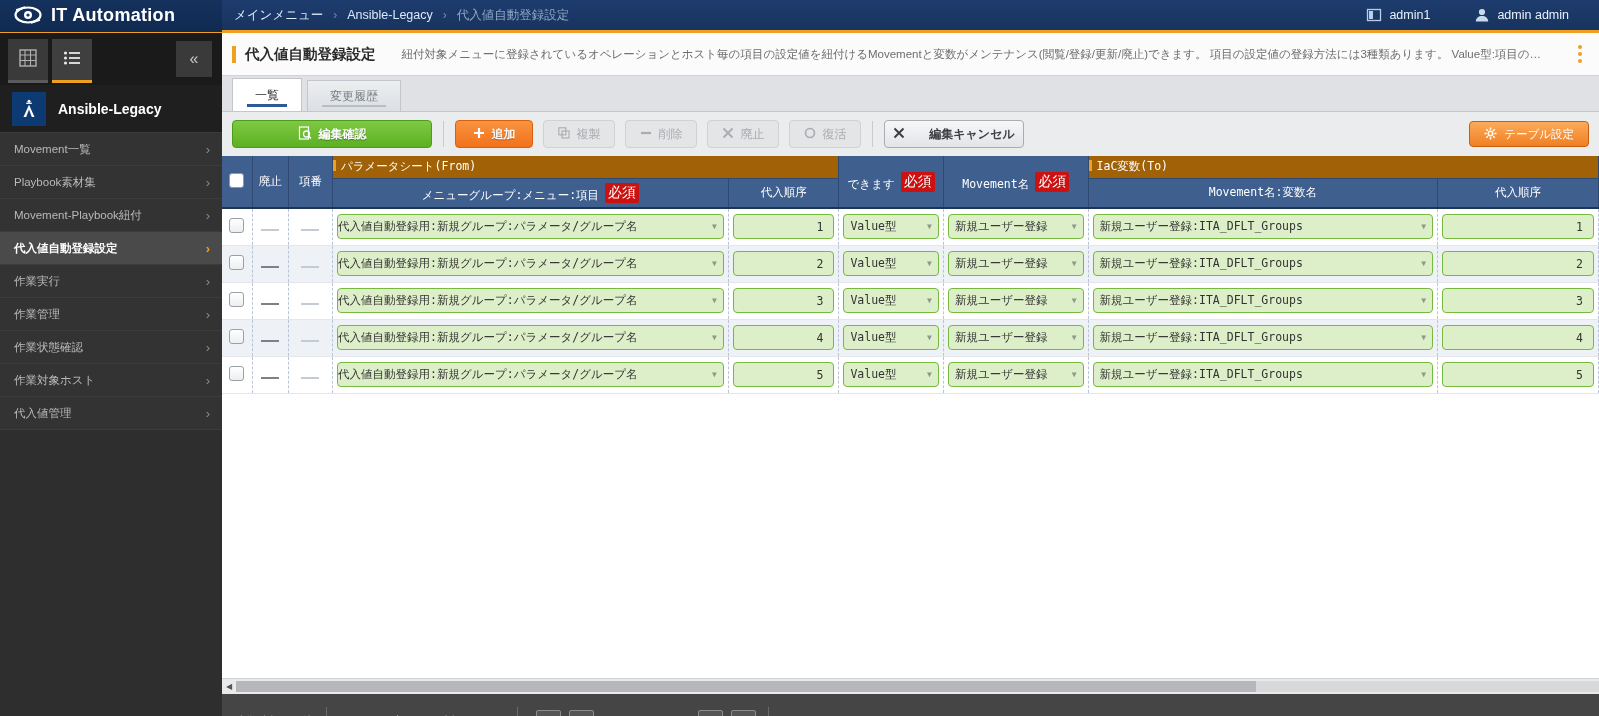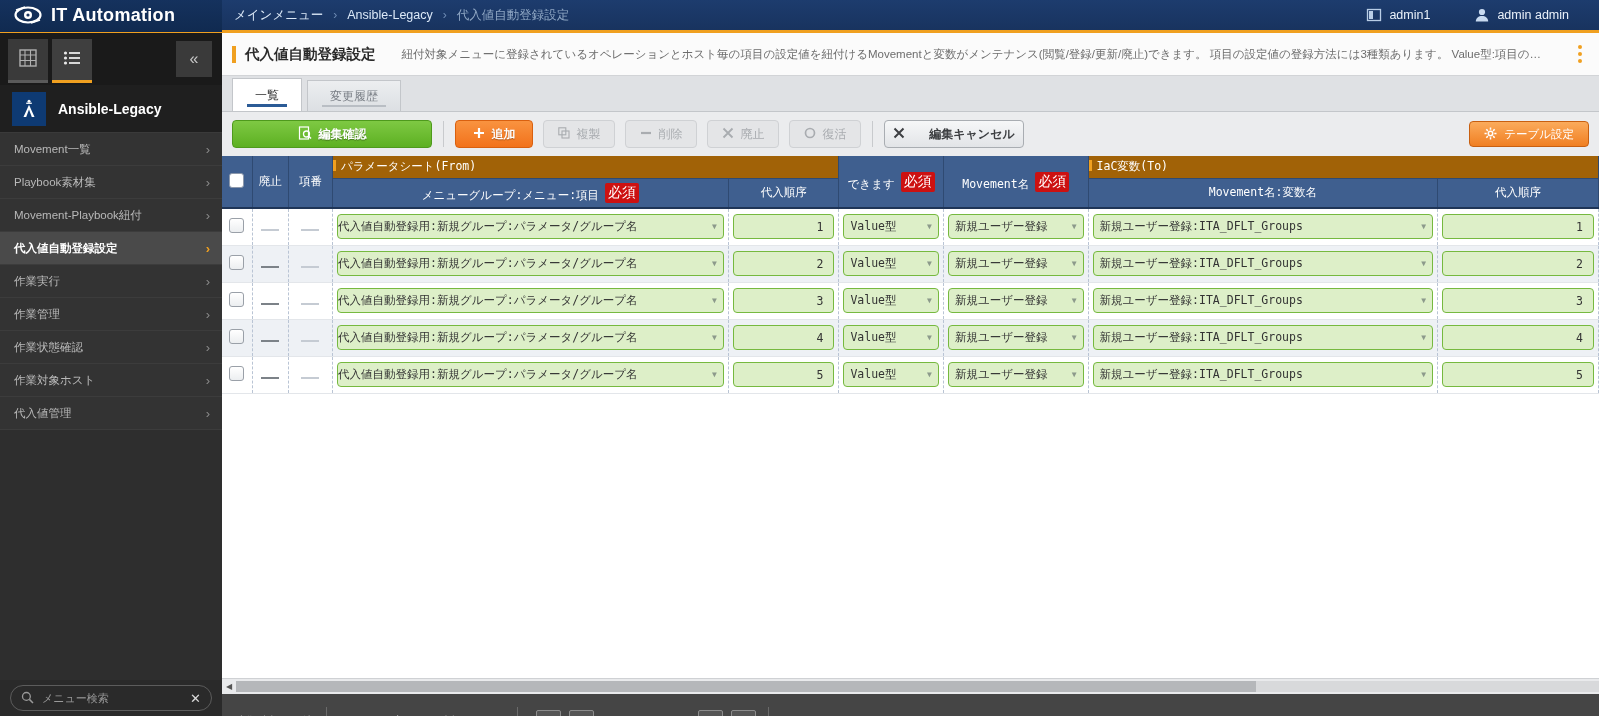--- a/index.html
+++ b/index.html
@@ -374,32 +374,20 @@
       <div class="side-item">
         <span>作業対象ホスト</span>
         <span class="chev">›</span>
       </div>
       <div class="side-item">
         <span>代入値管理</span>
         <span class="chev">›</span>
       </div>
     </div>
 
-    <div class="side-search-wrap">
-      <div class="side-search">
-        <span>
-          <svg width="13" height="13" viewBox="0 0 13 13">
-            <circle cx="5.4" cy="5.4" r="3.9" fill="none" stroke="#9a9a9a" stroke-width="1.3"></circle>
-            <path d="M8.4 8.4 L12 12" stroke="#9a9a9a" stroke-width="1.5"></path>
-          </svg>
-        </span>
-        <span>メニュー検索</span>
-        <span class="clear">✕</span>
-      </div>
-    </div>
   </div>
 
   <div class="main">
 
     <div class="page-head">
       <div class="page-title-wrap">
         <span class="title-bar"></span>
         <span class="page-title">代入値自動登録設定</span>
       </div>
       <div class="page-desc">紐付対象メニューに登録されているオペレーションとホスト毎の項目の設定値を紐付けるMovementと変数がメンテナンス(閲覧/登録/更新/廃止)できます。 項目の設定値の登録方法には3種類あります。 Value型:項目の…</div>

